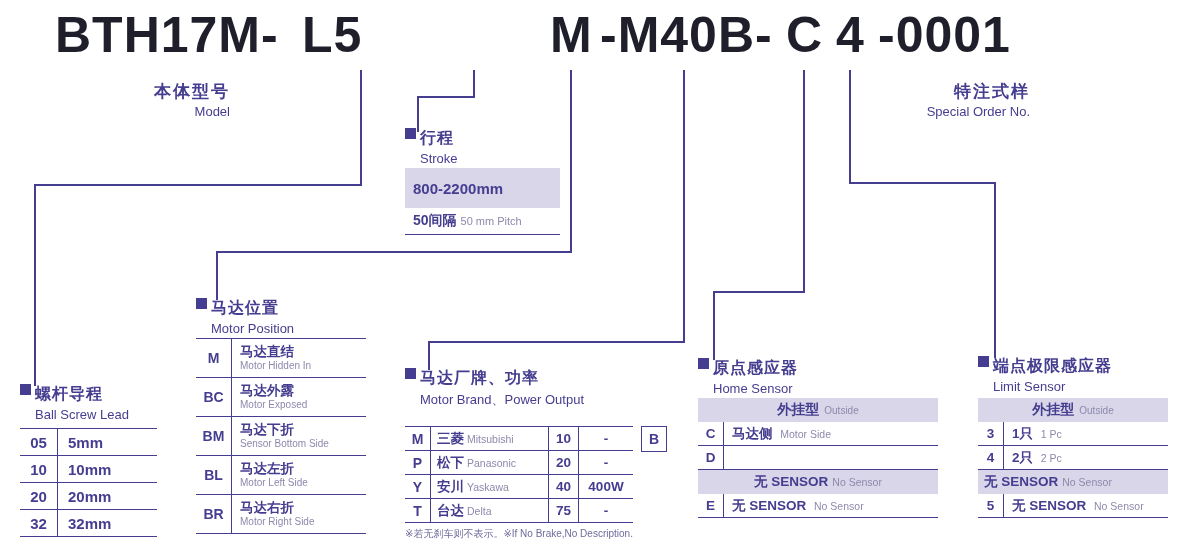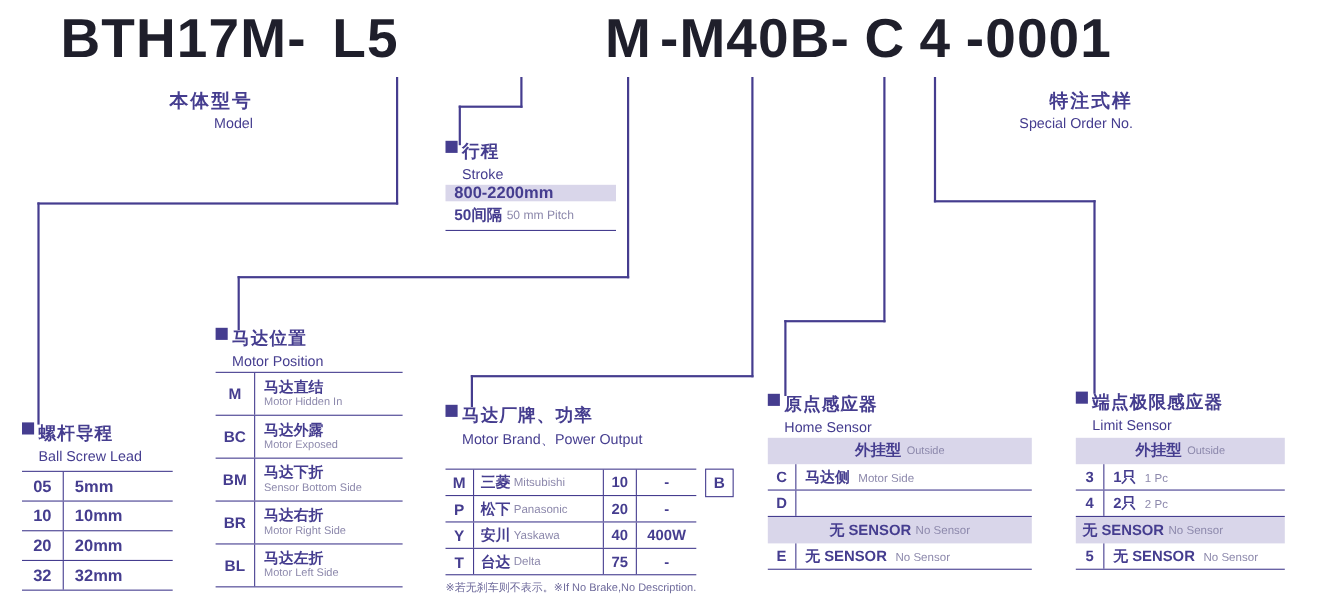--- a/index.html
+++ b/index.html
@@ -26,21 +26,21 @@
   .sec-title .en{font-size:13px;margin-left:15px;margin-top:2px}
 
   .tbl{position:absolute;color:var(--purple)}
   .topline{border-top:1px solid var(--purple)}
   .row{display:flex;align-items:center;border-bottom:1px solid var(--purple)}
   .shaded{background:var(--shade)}
   .codecell{align-self:stretch;flex:none;display:flex;align-items:center;justify-content:center;border-right:1px solid var(--purple);font-weight:700}
   .zh-b{font-weight:700}
   .en-m{color:var(--muted)}
 
-  .stroke-r1{height:15px;display:flex;align-items:center;padding-left:8px;font-size:15px;font-weight:700}
+  .stroke-r1{height:40px;display:flex;align-items:center;padding-left:8px;font-size:15px;font-weight:700}
   .stroke-r2{height:27px;display:flex;align-items:center;padding-left:8px;border-bottom:1px solid var(--purple);font-size:14px}
   .stroke-r2 .en-m{font-size:11px;margin-left:4px}
 
   .lead-row{height:27px;font-size:15px}
   .lead-code{width:38px}
   .lead-val{padding-left:10px;font-weight:700}
 
   .mp-row{height:39px;font-size:14px}
   .mp-code{width:36px}
   .twoLine{padding-left:8px;line-height:1.15}
@@ -179,31 +179,31 @@
       </div>
     </div>
     <div class="row mp-row">
       <div class="codecell mp-code">BM</div>
       <div class="twoLine">
         <div class="l1">马达下折</div>
         <div class="l2">Sensor Bottom Side</div>
       </div>
     </div>
     <div class="row mp-row">
+      <div class="codecell mp-code">BL</div>
+      <div class="twoLine">
+        <div class="l1">马达左折</div>
+        <div class="l2">Motor Left Side</div>
+      </div>
+    </div>
+    <div class="row mp-row">
       <div class="codecell mp-code">BR</div>
       <div class="twoLine">
         <div class="l1">马达右折</div>
         <div class="l2">Motor Right Side</div>
-      </div>
-    </div>
-    <div class="row mp-row">
-      <div class="codecell mp-code">BL</div>
-      <div class="twoLine">
-        <div class="l1">马达左折</div>
-        <div class="l2">Motor Left Side</div>
       </div>
     </div>
   </div>
 
   <div class="sec-title" style="left:405px;top:368px">
     <div class="zh">
         <span class="bullet"></span>
         <span>马达厂牌、功率</span>
       </div>
     <div class="en">Motor Brand、Power Output</div>

